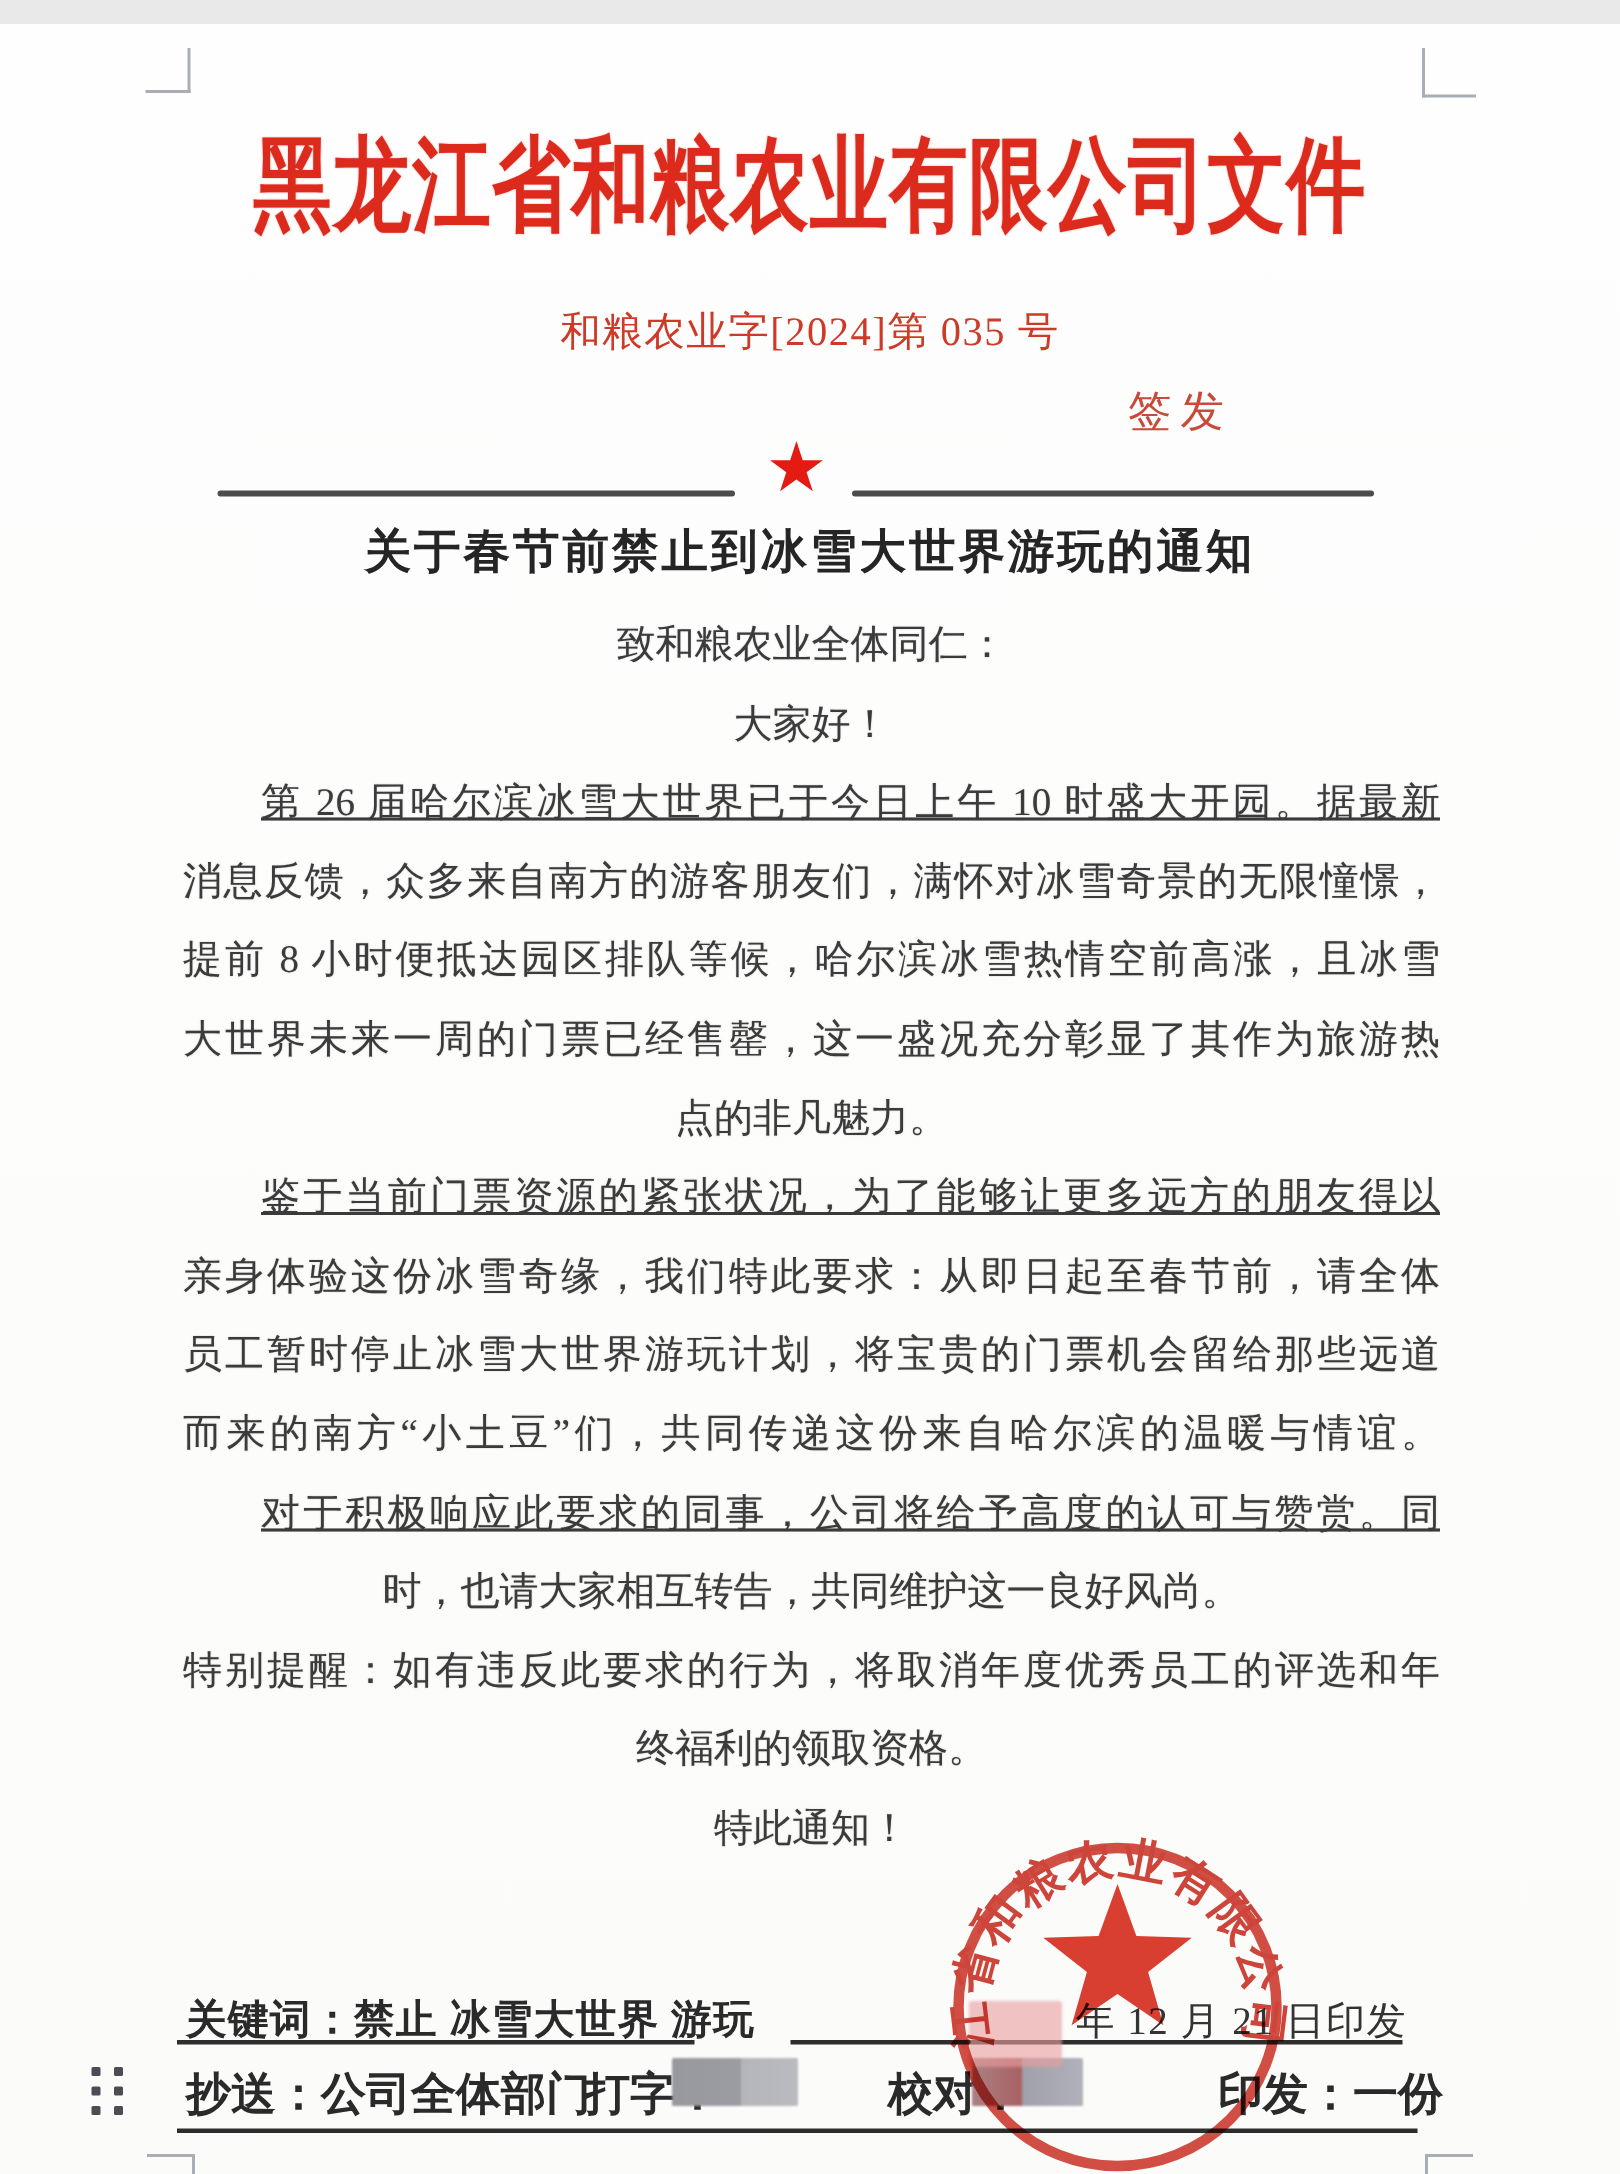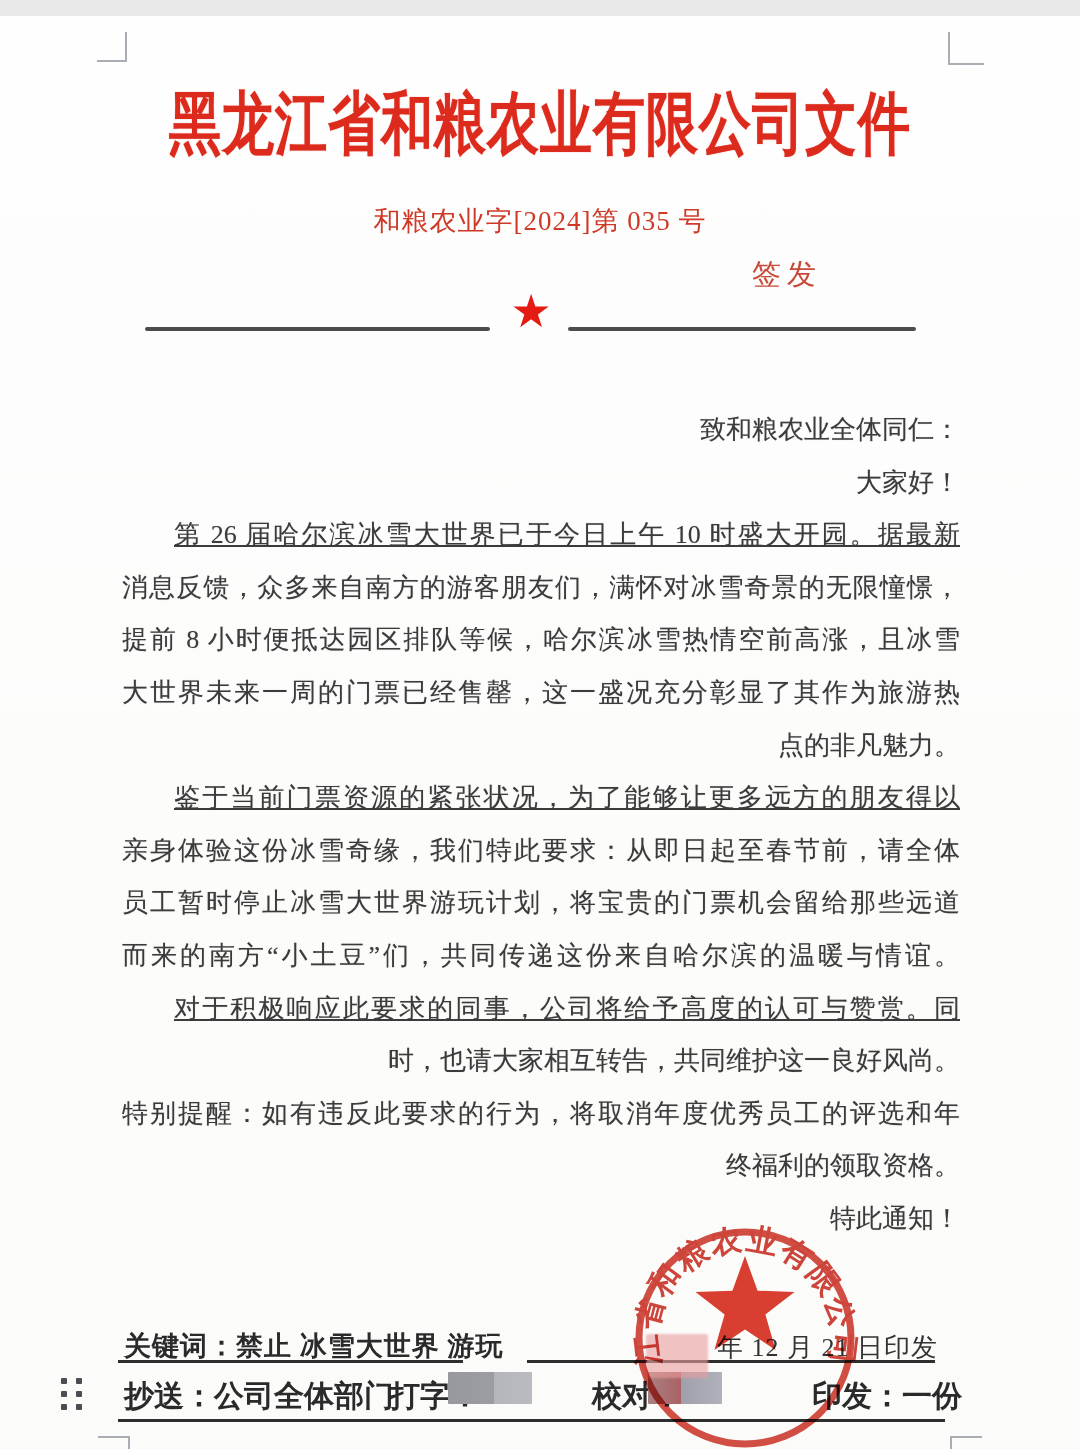--- a/index.html
+++ b/index.html
@@ -45,21 +45,21 @@
     font-size:31px;font-weight:bold;color:#252525;letter-spacing:2px;
   }
   .body-block{
     position:absolute;left:122px;top:388px;width:838px;
     font-family:"Liberation Serif",serif;font-size:26px;color:#3b3b3b;
     text-shadow:0 0 1px rgba(70,70,70,.35);
   }
   .bline{height:52.6px;line-height:52.6px;white-space:nowrap;overflow:visible;}
   .bline.j{text-align:justify;text-align-last:justify;white-space:normal;height:52.6px;overflow:hidden;}
   .bline.ij{text-align:justify;text-align-last:justify;text-indent:52px;white-space:normal;height:52.6px;overflow:hidden;text-decoration:underline;}
-  .bline.l{text-align:right;}
+  .bline.l{text-align:center;}
 
   .footer-keywords{
     position:absolute;left:124px;top:1312px;font-size:27px;font-weight:bold;
     color:#2a2a2a;letter-spacing:1px;font-family:Liberation Serif, serif;
   }
   .footer-date{
     position:absolute;right:142px;top:1314px;font-size:26px;color:#333333;
     letter-spacing:1px;font-family:"Liberation Serif",serif;
   }
   .frule{position:absolute;height:3px;background:#2e2e2e;}
@@ -98,20 +98,21 @@
   <div class="cmark br"></div>
 
   <div class="org-title">黑龙江省和粮农业有限公司文件</div>
   <div class="doc-number">和粮农业字[2024]第 035 号</div>
   <div class="issue-label">签发</div>
 
   <div class="sep-line left"></div>
   <div class="sep-star">★</div>
   <div class="sep-line right"></div>
 
+  <div class="doc-title">关于春节前禁止到冰雪大世界游玩的通知</div>
 
   <div class="body-block">
     <div class="bline l">致和粮农业全体同仁：</div>
     <div class="bline l">大家好！</div>
     <div class="bline ij">第 26 届哈尔滨冰雪大世界已于今日上午 10 时盛大开园。据最新</div>
     <div class="bline j">消息反馈，众多来自南方的游客朋友们，满怀对冰雪奇景的无限憧憬，</div>
     <div class="bline j">提前 8 小时便抵达园区排队等候，哈尔滨冰雪热情空前高涨，且冰雪</div>
     <div class="bline j">大世界未来一周的门票已经售罄，这一盛况充分彰显了其作为旅游热</div>
     <div class="bline l">点的非凡魅力。</div>
     <div class="bline ij">鉴于当前门票资源的紧张状况，为了能够让更多远方的朋友得以</div>

